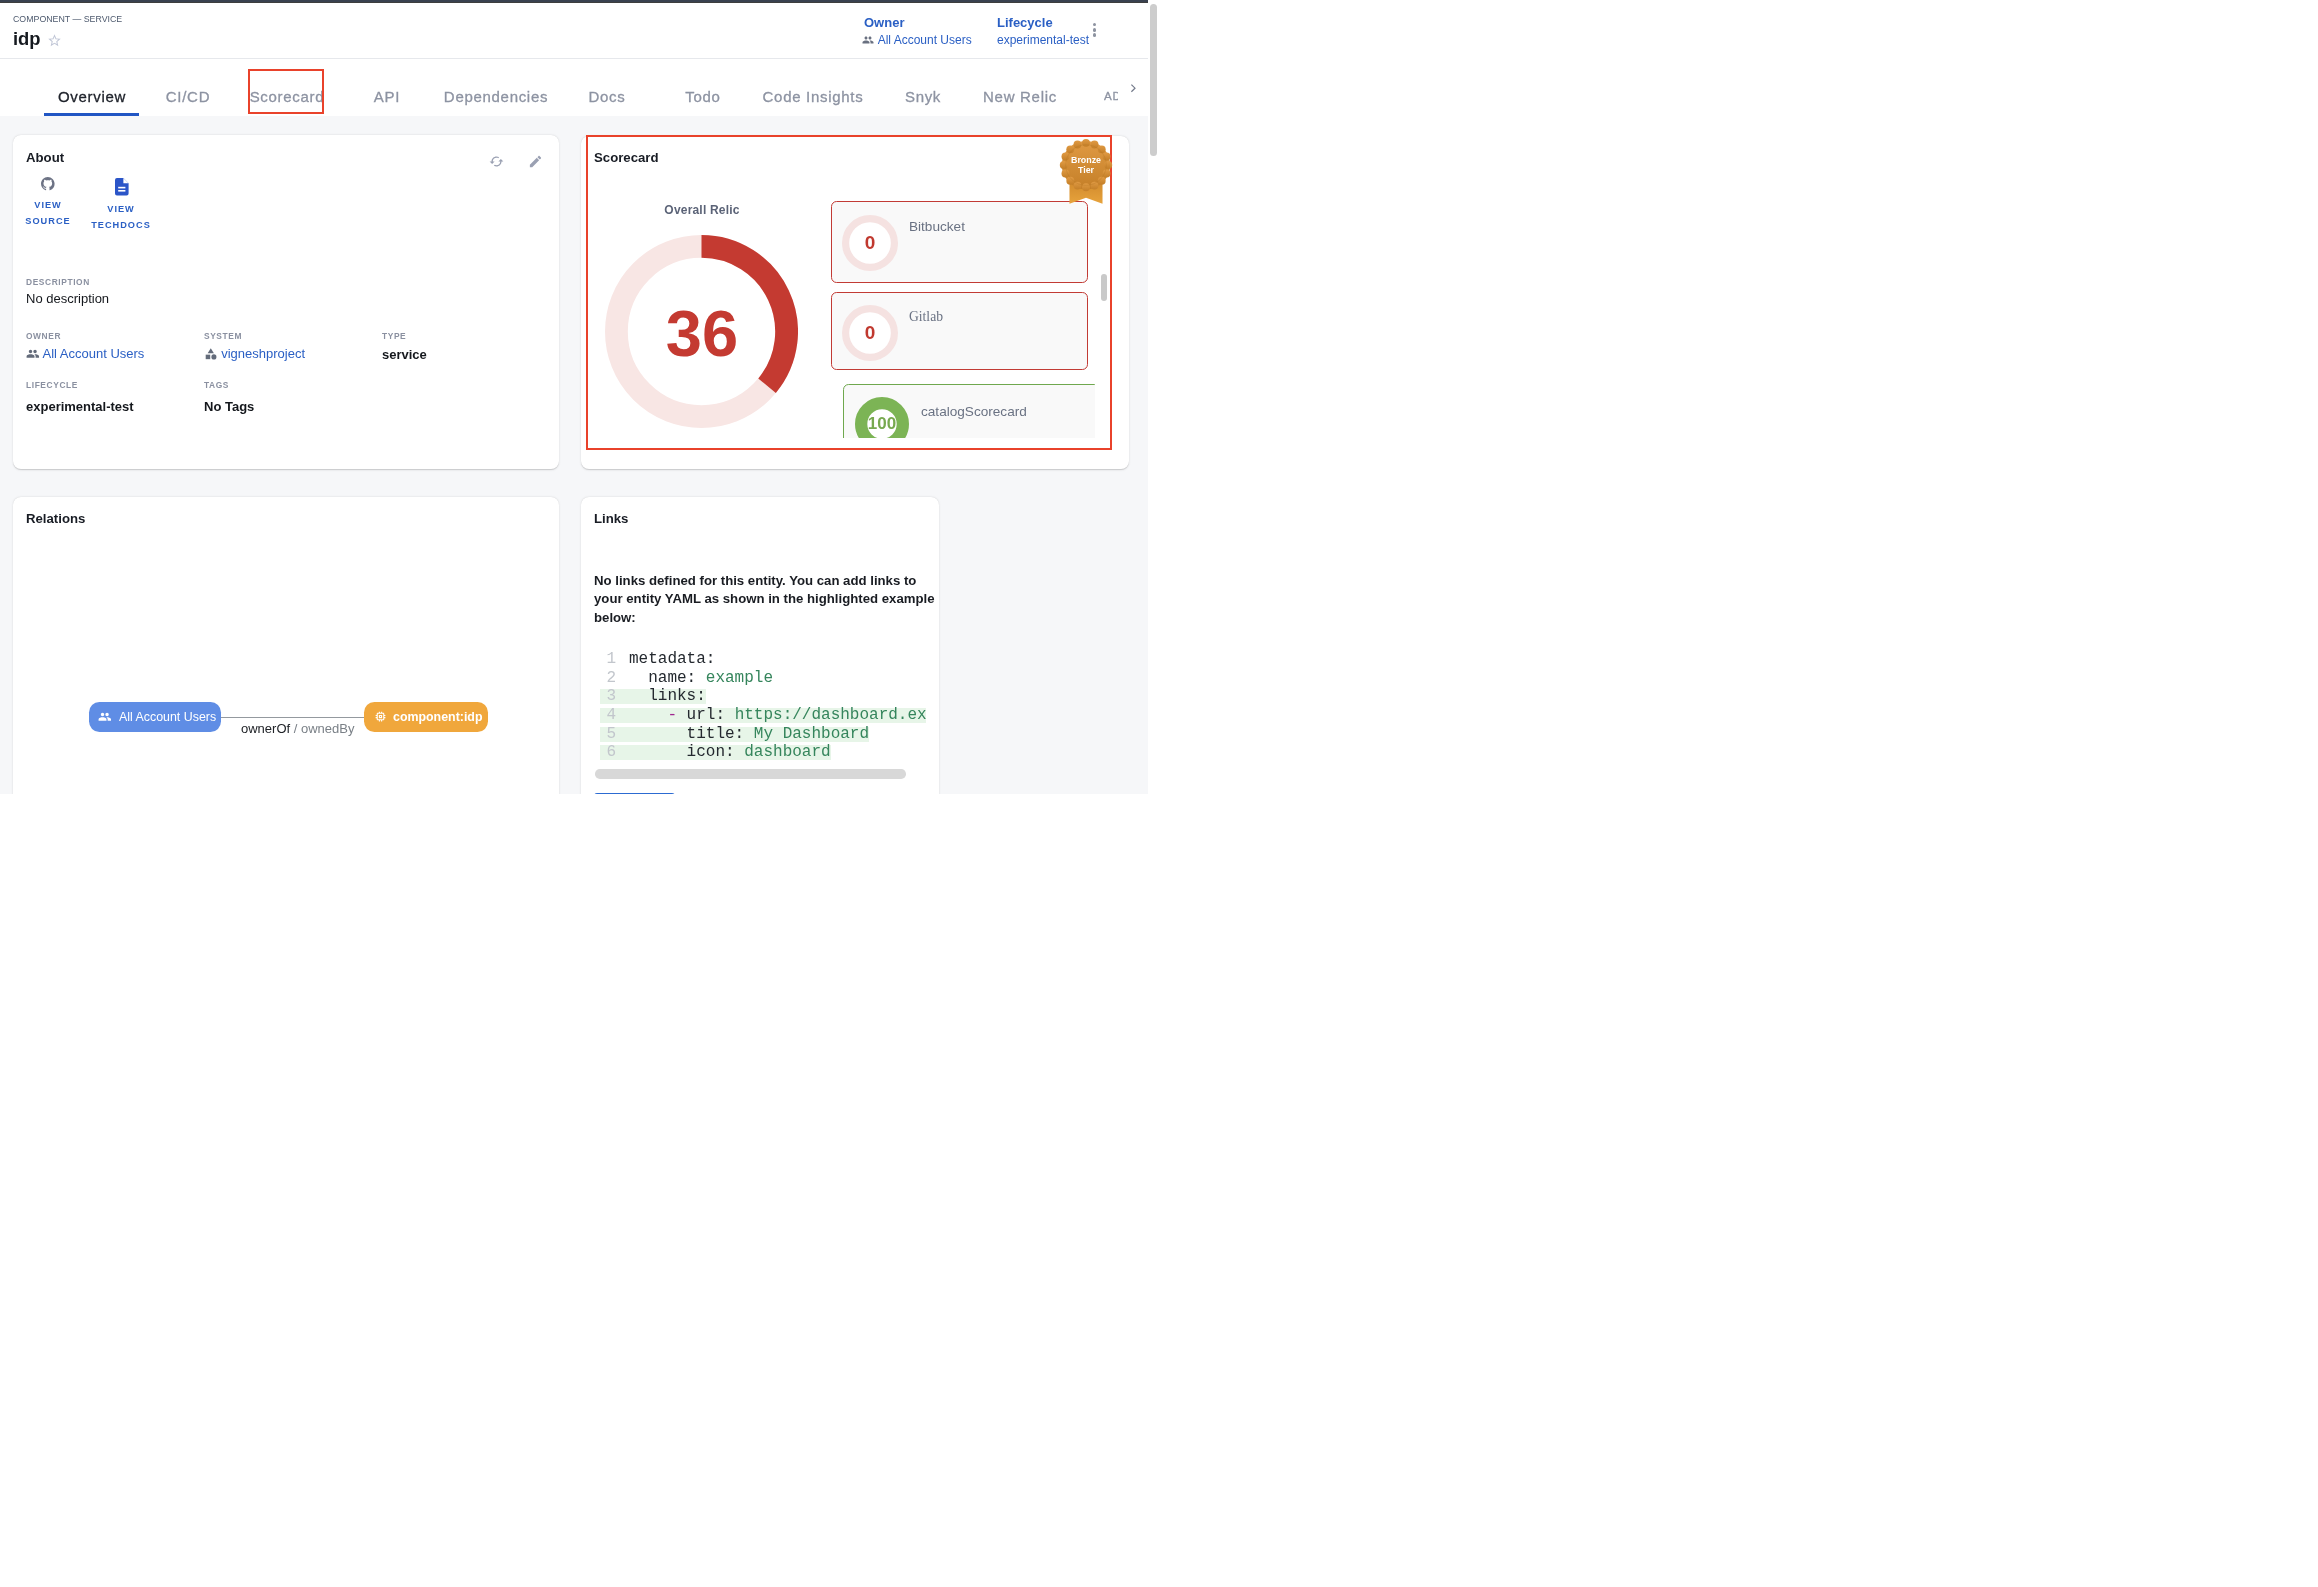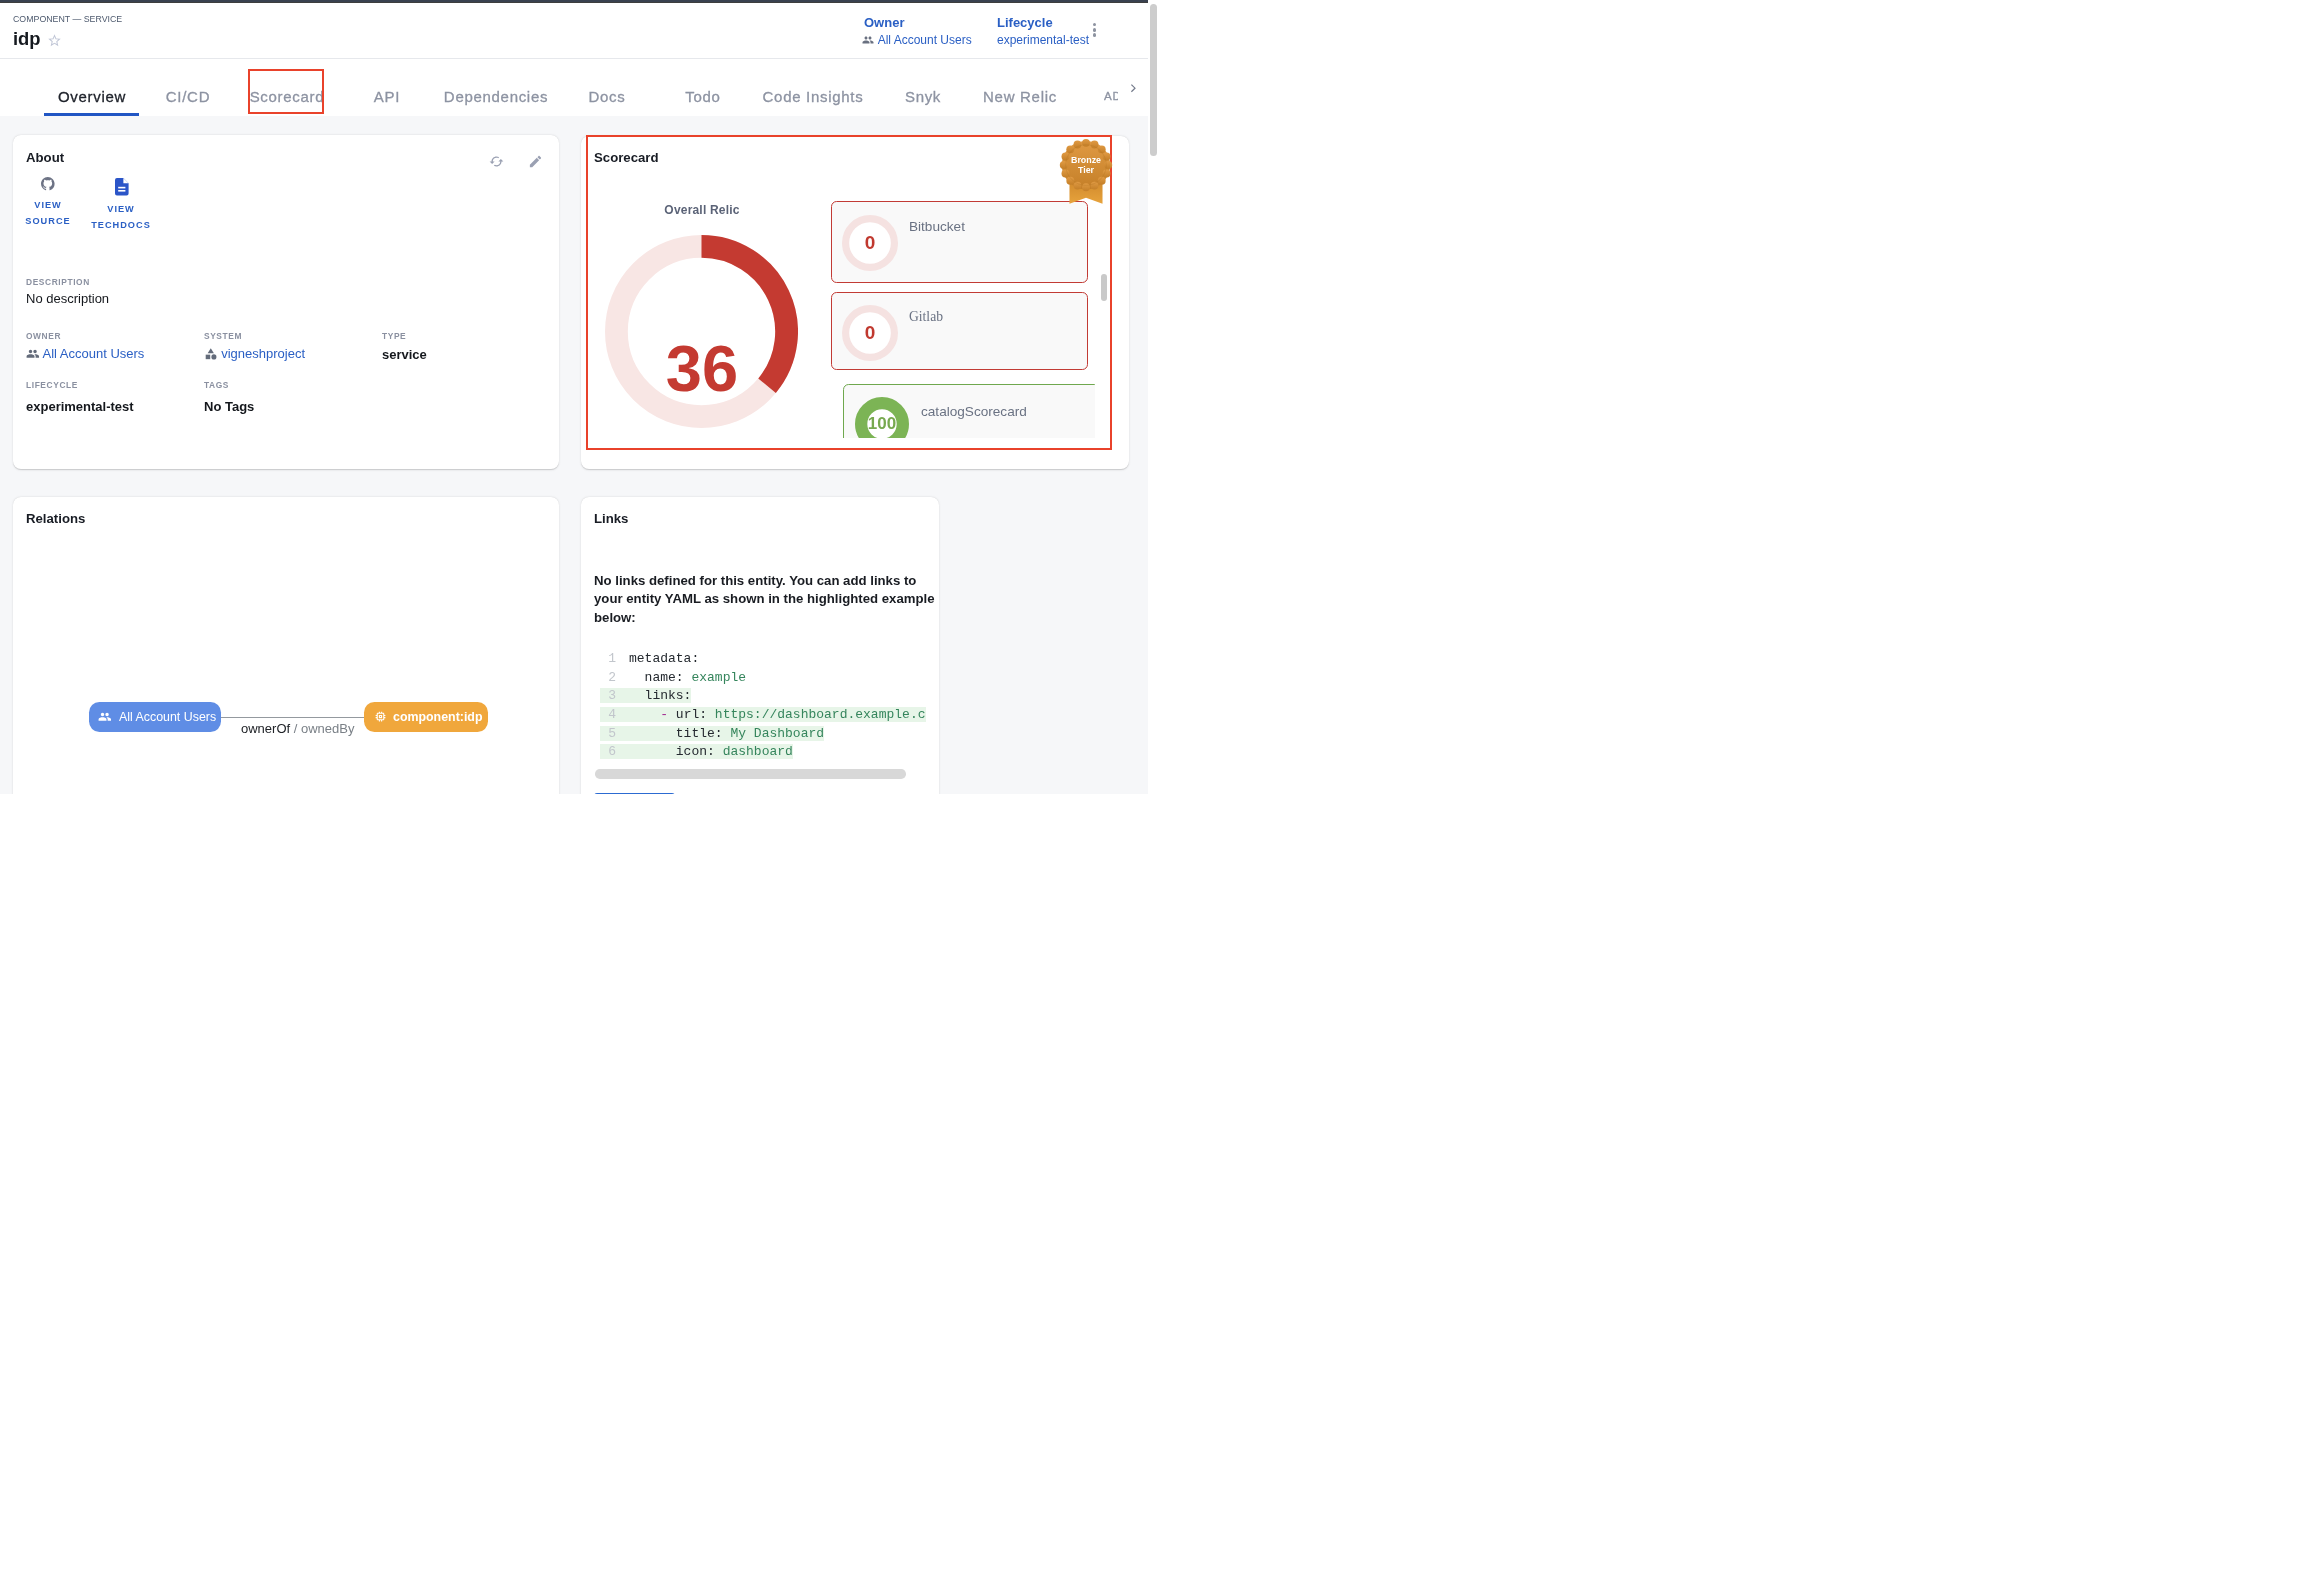--- a/index.html
+++ b/index.html
@@ -116,21 +116,21 @@
   </div>
 
   <div class="card" style="left:581px;top:136px;width:548px;height:333px;">
     <div class="abs cardtitle" style="left:13px;top:14px;">Scorecard</div>
     <div class="abs" style="left:121px;top:67px;transform:translateX(-50%);font-size:12px;font-weight:700;letter-spacing:0.2px;color:#5b6377;">Overall Relic</div>
 
     <svg class="abs" style="left:24px;top:99px;" width="193" height="193" viewBox="0 0 241 241">
       <circle cx="120.5" cy="120.5" r="106.25" fill="none" stroke="#f8e6e4" stroke-width="28.5"></circle>
       <path d="M 120.5 14.25 A 106.25 106.25 0 0 1 202.37 188.22" fill="none" stroke="#c43a31" stroke-width="28.5"></path>
     </svg>
-    <div class="abs" style="left:121px;top:165px;transform:translateX(-50%);font-size:65px;font-weight:700;color:#c43a31;line-height:65px;margin-top:35px;">36</div>
+    <div class="abs" style="left:121px;top:165px;transform:translateX(-50%);font-size:65px;font-weight:700;color:#c43a31;line-height:65px;">36</div>
 
     <div class="abs" style="left:250px;top:65px;width:264px;height:237px;overflow:hidden;">
       <div class="abs" style="left:0px;top:0px;width:257px;height:82px;border:1.2px solid #c23b35;border-radius:5.6px;background:#f9f9f9;">
         <svg class="abs" style="left:10px;top:12.5px;" width="56" height="56" viewBox="0 0 70 70">
           <circle cx="35" cy="35" r="30.5" fill="#fff" stroke="#f5e2e1" stroke-width="9"></circle>
         </svg>
         <div class="abs" style="left:38px;top:41px;transform:translate(-50%,-50%);font-size:19px;font-weight:700;color:#c0392f;">0</div>
         <div class="abs" style="left:77px;top:17px;font-size:13.6px;color:#6a7283;">Bitbucket</div>
       </div>
       <div class="abs" style="left:0px;top:91px;width:257px;height:78px;border:1.2px solid #c23b35;border-radius:5.6px;background:#f9f9f9;">
@@ -204,21 +204,21 @@
         <path d="M15 9h-6v6h6V9zm-2 4h-2v-2h2v2zm8-2V9h-2V7c0-1.1-.9-2-2-2h-2V3h-2v2h-2V3H9v2H7c-1.1 0-2 .9-2 2v2H3v2h2v2H3v2h2v2c0 1.1.9 2 2 2h2v2h2v-2h2v2h2v-2h2c1.1 0 2-.9 2-2v-2h2v-2h-2v-2h2zm-4 6H7V7h10v10z"></path>
       </svg>
       <div class="abs" style="left:29px;top:8.4px;font-size:12.4px;font-weight:700;color:#fff;">component:idp</div>
     </div>
     <div class="abs" style="left:228px;top:224px;font-size:13px;color:#202328;">ownerOf <span style="color:#7a8087;">/ ownedBy</span></div>
   </div>
 
   <div class="card" style="left:581px;top:497px;width:358px;height:320px;">
     <div class="abs cardtitle" style="left:13px;top:14.4px;">Links</div>
     <div class="abs" style="left:13px;top:75px;font-size:13.2px;line-height:18.4px;color:#191c22;font-weight:bold;">No links defined for this entity. You can add links to<br>your entity YAML as shown in the highlighted example<br>below:</div>
-    <div class="abs code" style="left:19px;top:153px;width:326px;overflow:hidden;font-family:'Liberation Mono',monospace;font-size:13px;">
+    <div class="abs code" style="left:19px;top:153px;width:326px;overflow:hidden;font-family:'Liberation Mono',monospace;font-size:16px;">
 <div class="cl"><span class="row"><span class="ln">1</span>metadata:</span></div>
       <div class="cl"><span class="row"><span class="ln">2</span>  name: <i>example</i></span></div>
       <div class="cl hl"><span class="row"><span class="ln">3</span>  links:</span></div>
       <div class="cl hl"><span class="row"><span class="ln">4</span>    <b>-</b> url: <i>https://dashboard.example.com</i></span></div>
       <div class="cl hl"><span class="row"><span class="ln">5</span>      title: <i>My Dashboard</i></span></div>
       <div class="cl hl"><span class="row"><span class="ln">6</span>      icon: <i>dashboard</i></span></div>
     </div>
     <div class="abs" style="left:14.4px;top:272px;width:311px;height:9.6px;border-radius:4.8px;background:#d8d8d8;"></div>
     <div class="abs" style="left:13px;top:296px;width:81px;height:16px;border-radius:3.2px;background:#2c6bd2;"></div>
   </div>

